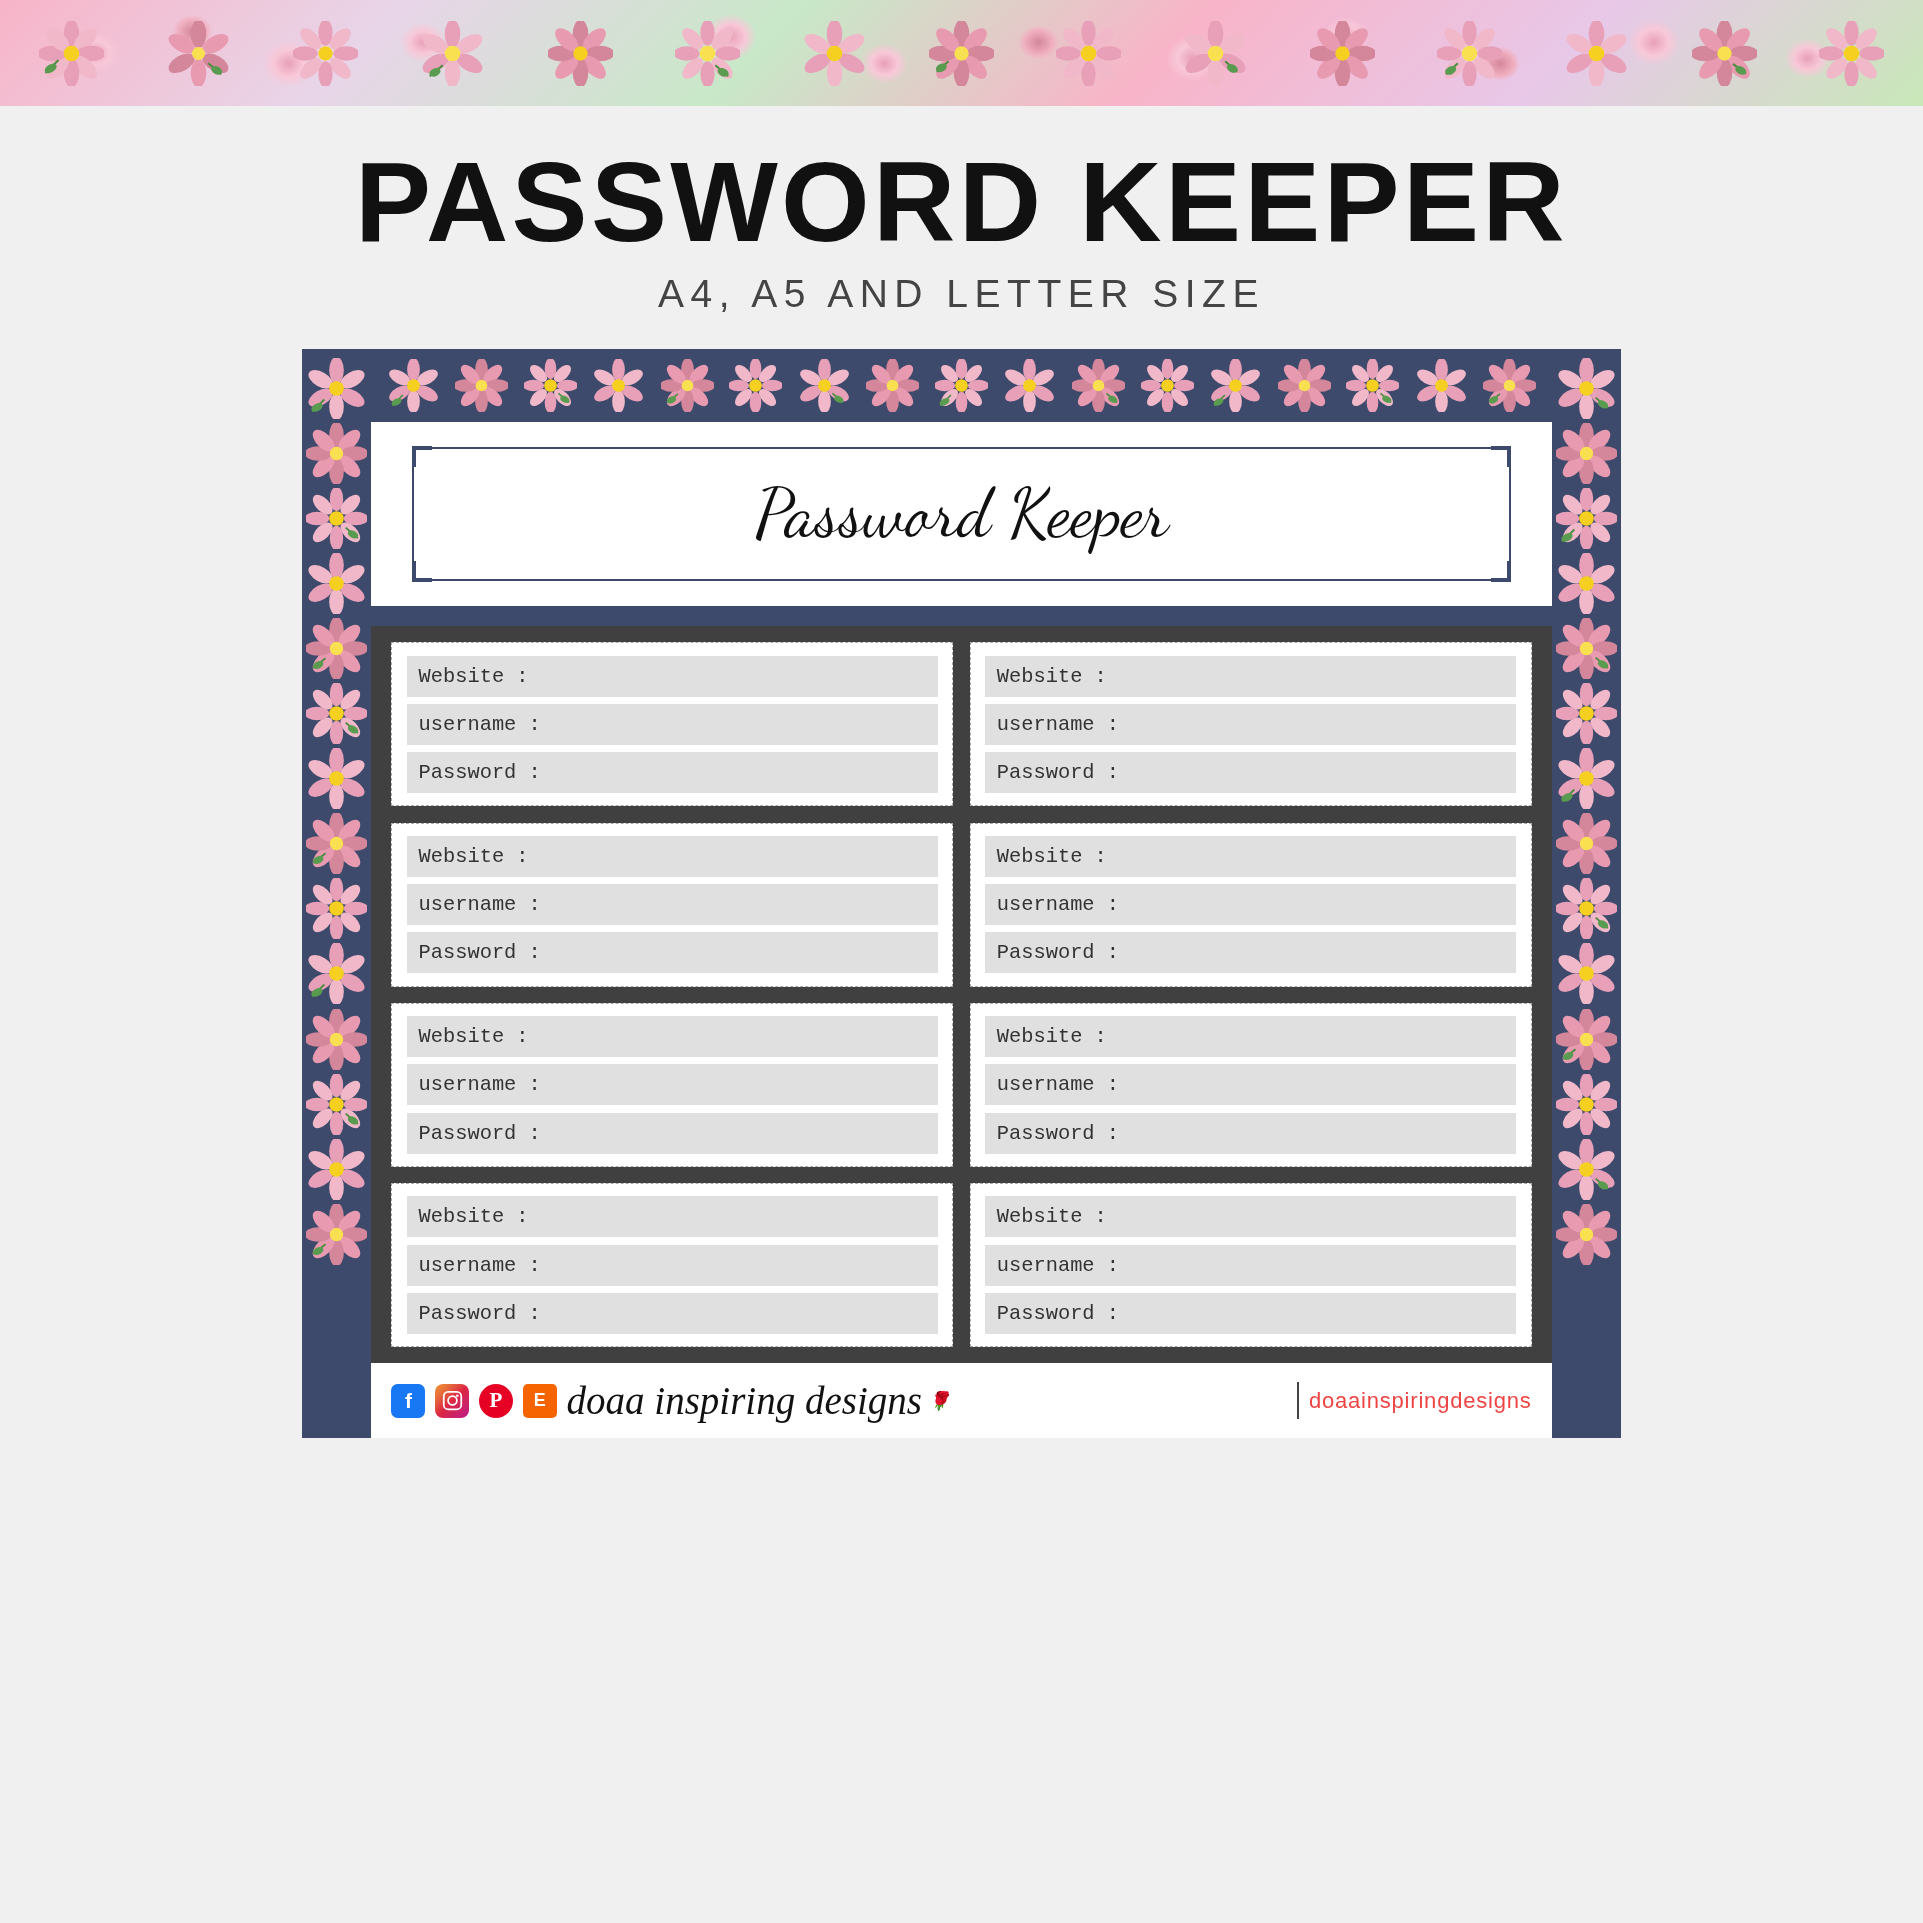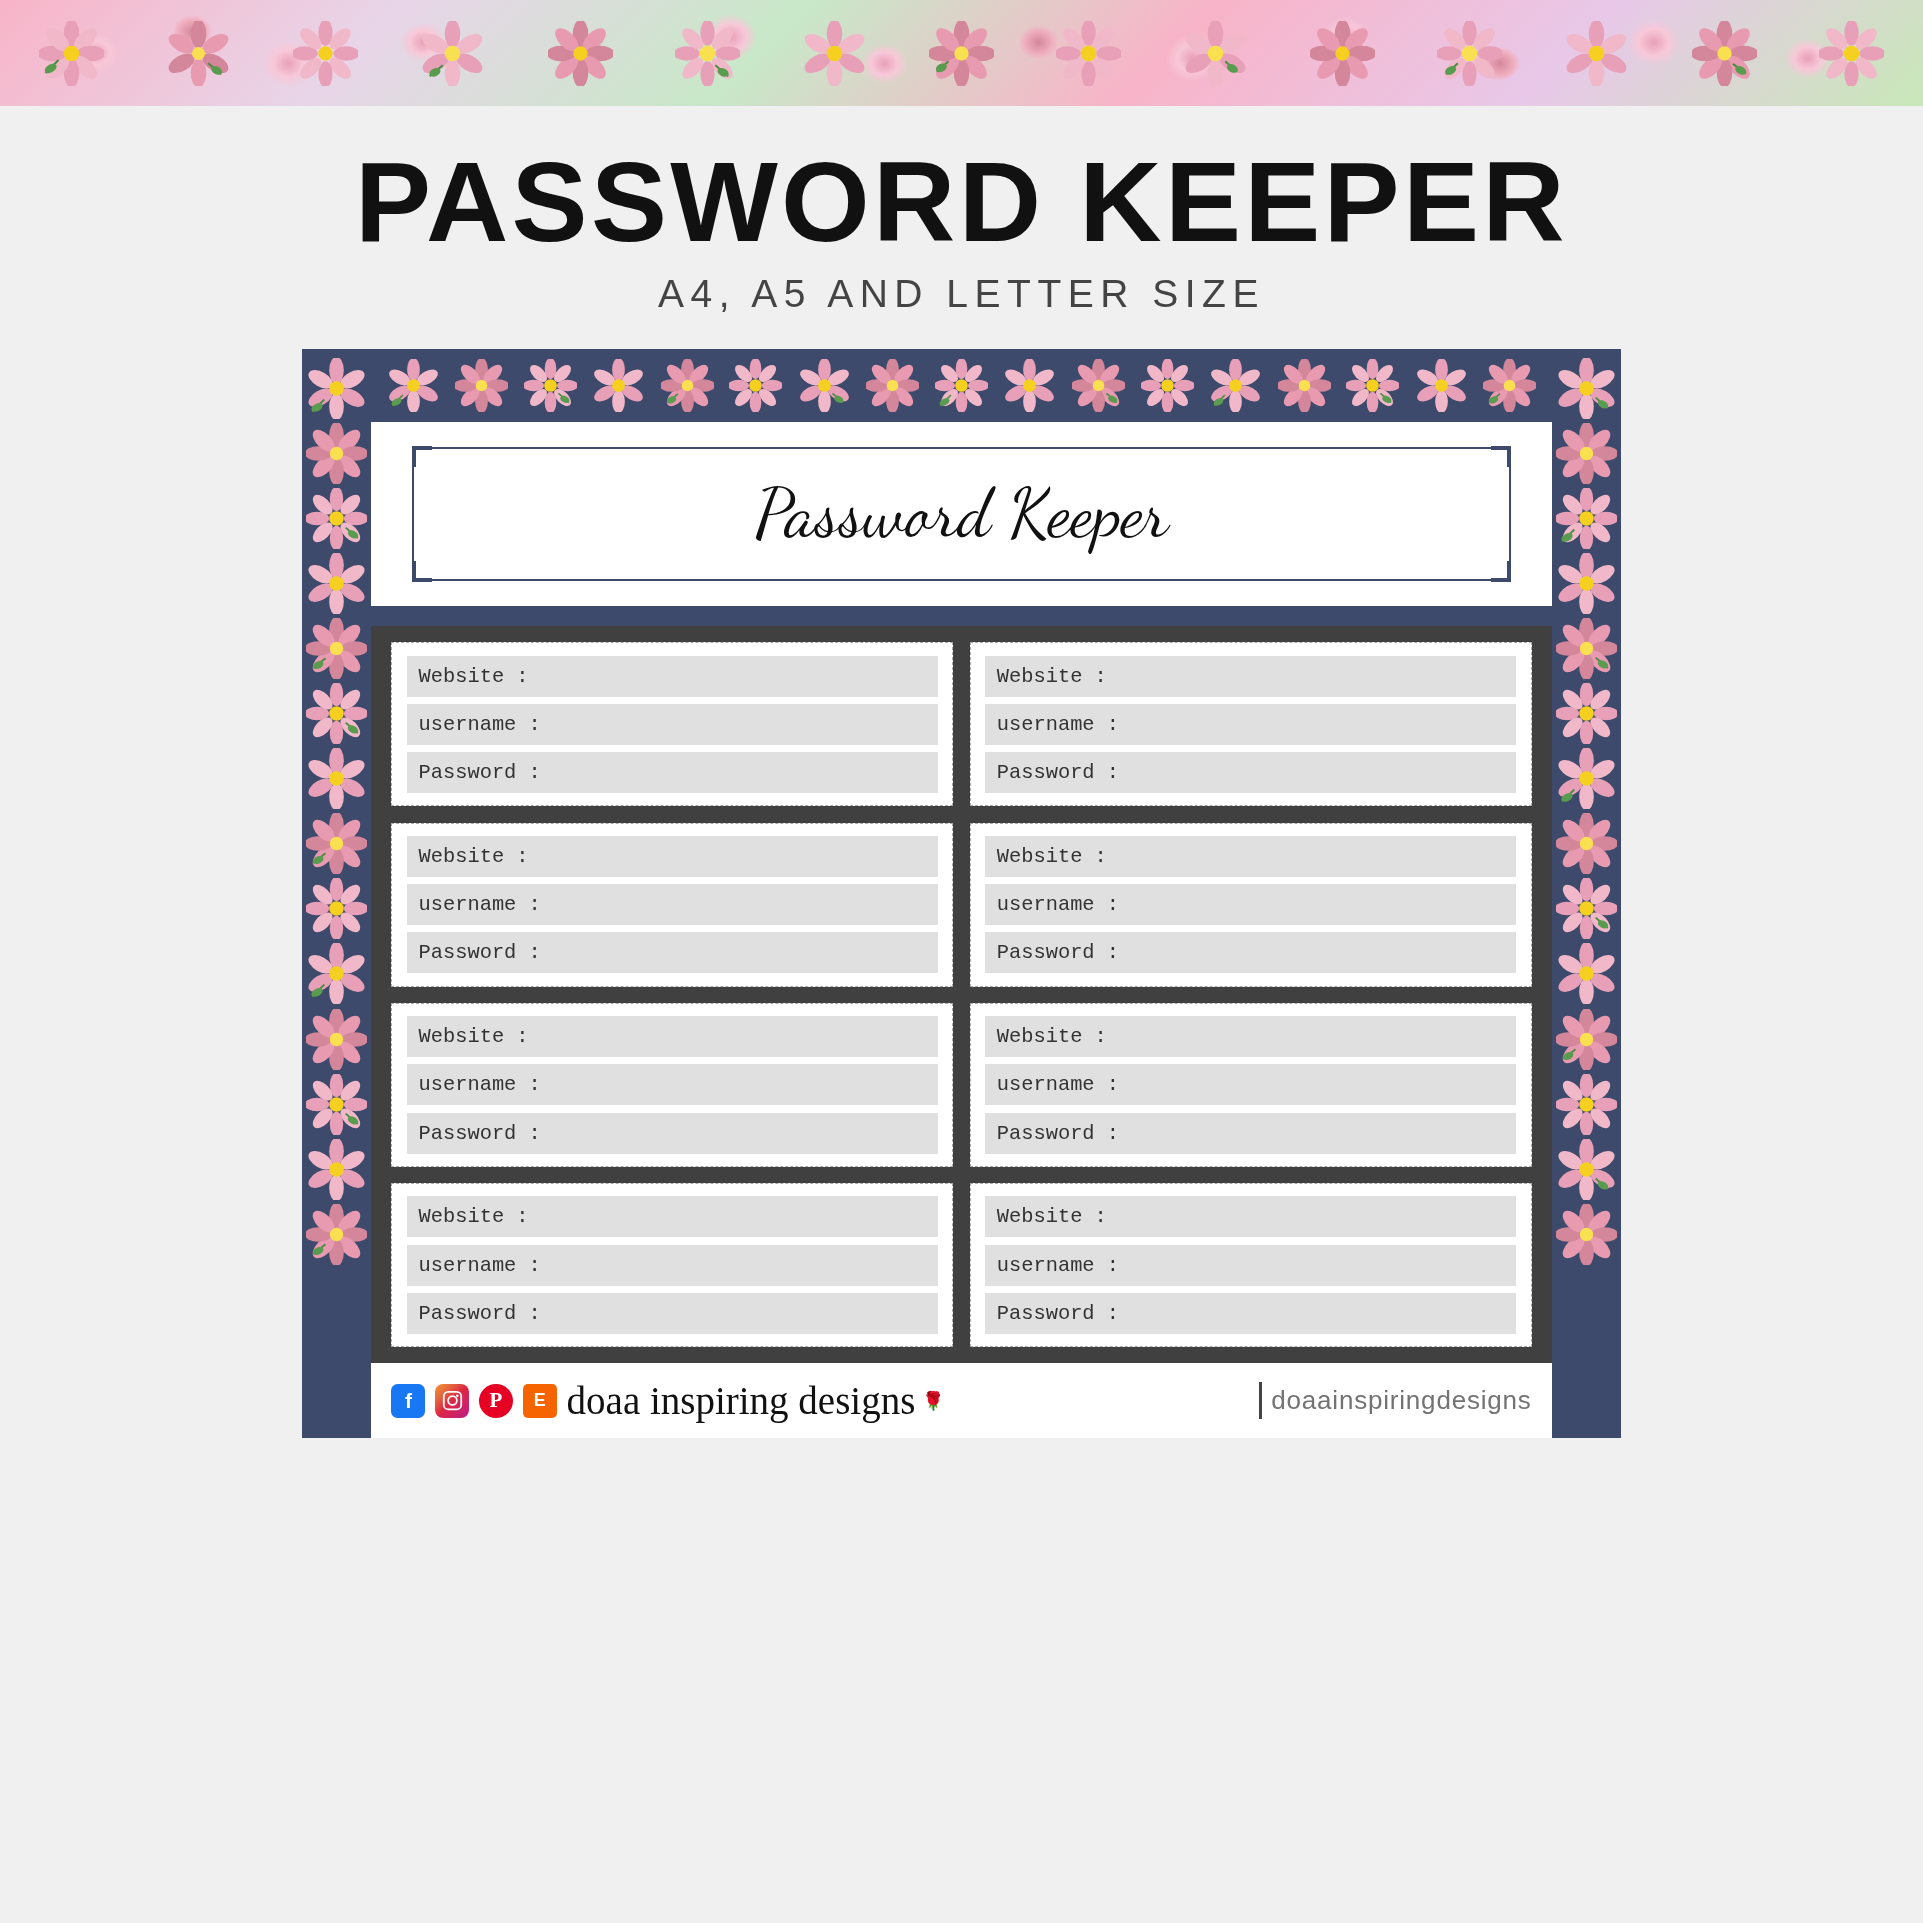--- a/index.html
+++ b/index.html
@@ -875,24 +875,24 @@
             <rect x="2" y="2" width="20" height="20" rx="5" ry="5" fill="none" stroke="white" stroke-width="2"></rect>
             <circle cx="12" cy="12" r="5" fill="none" stroke="white" stroke-width="2"></circle>
             <circle cx="17.5" cy="6.5" r="1.5" fill="white"></circle>
           </svg>
         </div>
 
         <div style="width:34px; height:34px; background:#E60023; border-radius:50%; display:flex; align-items:center; justify-content:center; color:white; font-weight:900; font-size:21px; font-family:Georgia,serif;">P</div>
 
         <div style="width:34px; height:34px; background:#F56400; border-radius:4.9px; display:flex; align-items:center; justify-content:center; color:white; font-weight:900; font-size:18px; font-family:Arial,sans-serif;">E</div>
 
-        <div style="flex:1; display:flex; align-items:center; gap:6.5px;">
+        <div style="flex:1; display:flex; align-items:center; gap:6.5px;font-style:italic;">
           <span style="font-family:'Brush Script MT',cursive; font-size:39px; color:#111;">doaa inspiring designs</span>
           <span style="font-size:18px;">🌹</span>
         </div>
         <div style="width:2.4px; height:37px; background:#444;"></div>
-        <div style="font-size:26px; color:#737373; letter-spacing:0.8px;">doaainspiringdesigns</div>
+        <div style="font-size:22px; color:#ef4444; letter-spacing:0.8px;">doaainspiringdesigns</div>
       </div>
 
     </div>
   </div>
 </div>
 
 
 </body></html>

